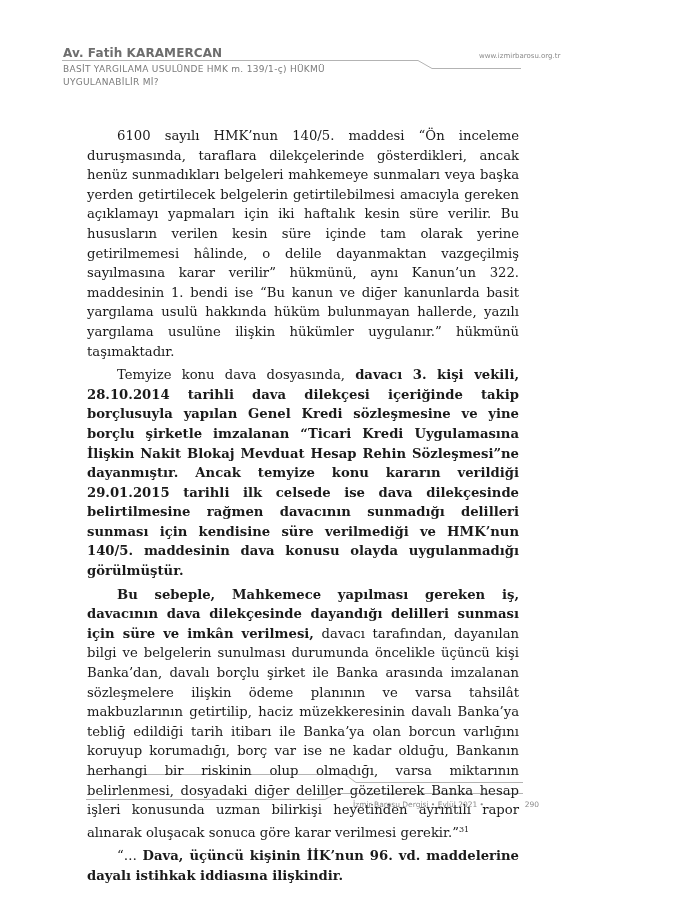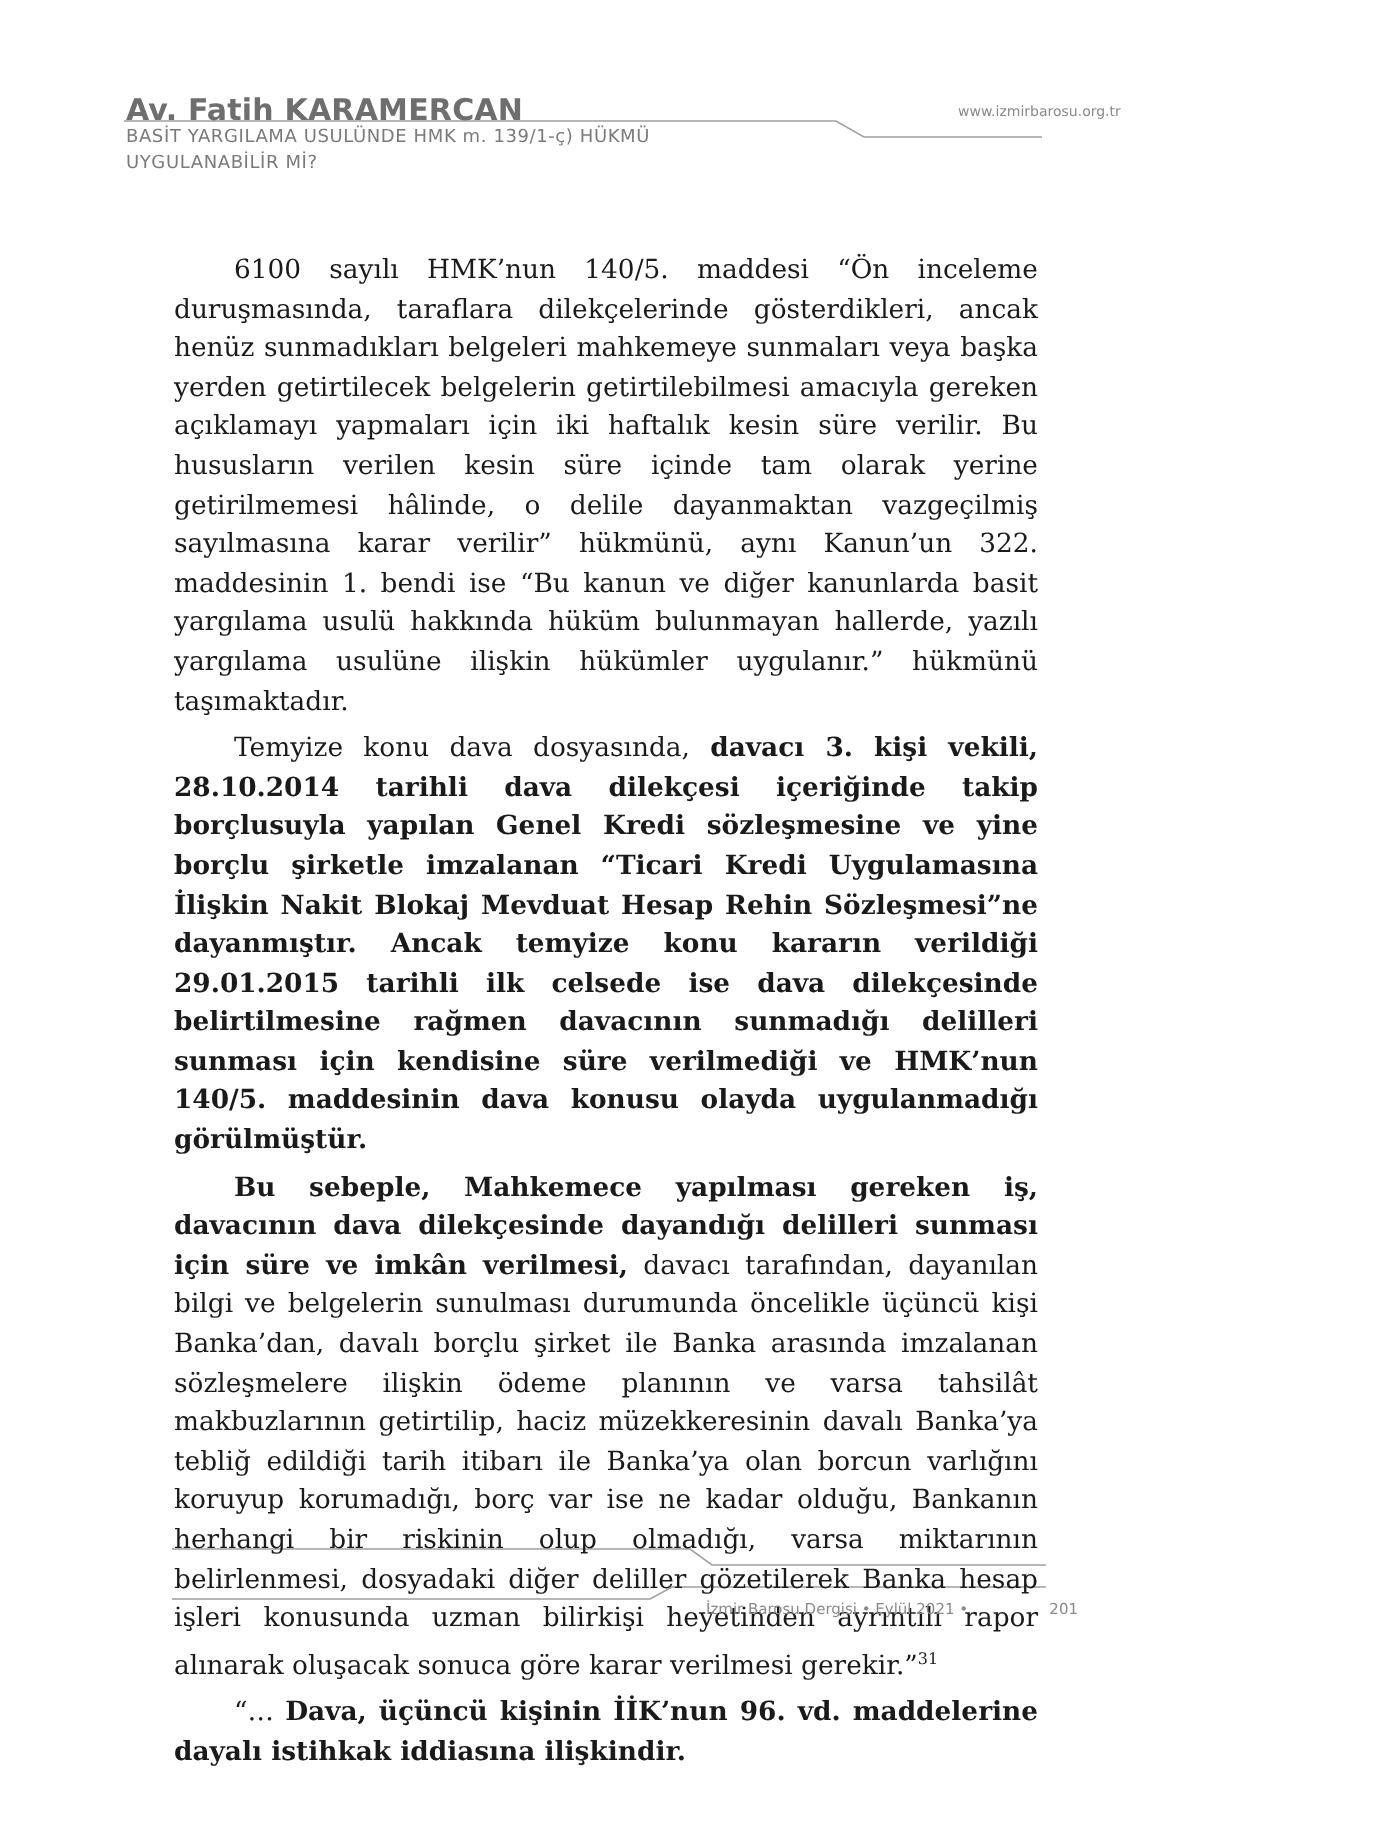--- a/index.html
+++ b/index.html
@@ -1,18 +1,18 @@
 <!DOCTYPE html>
 <html><head>
 <meta charset="utf-8">
 <style>
   html, body { margin: 0; padding: 0; background: #ffffff; }
   body { width: 700px; height: 917px; position: relative; overflow: hidden; }
   .page { position: absolute; left: 0; top: 0; width: 700px; height: 917px; background: #fff; }
-  .hdr-author { position: absolute; left: 63px; top: 46px; font-family: "DejaVu Sans", sans-serif; font-size: 15px; font-weight: bold; color: #6e6e6e; letter-spacing: 0.1px; }
+  .hdr-author { position: absolute; left: 63px; top: 46px; font-family: "DejaVu Sans", sans-serif; font-size: 12px; font-weight: bold; color: #6e6e6e; letter-spacing: 0.1px; }
   .hdr-title { position: absolute; left: 63px; top: 63px; width: 340px; font-family: "DejaVu Sans", sans-serif; font-size: 9px; line-height: 13px; color: #7a7a7a; letter-spacing: 0.3px; }
   .hdr-url { position: absolute; left: 433px; top: 52px; font-family: "DejaVu Sans", sans-serif; font-size: 7px; color: #8a8a8a; margin-left: 46px; }
   svg.lines { position: absolute; left: 0; top: 0; }
   .body { position: absolute; left: 87px; top: 126px; width: 432px; font-family: "DejaVu Serif", serif; font-size: 13.2px; line-height: 19.6px; color: #1a1a1a; text-align: justify; }
   .body p { margin: 0; text-indent: 30px; hyphens: manual; }
   .body p + p { margin-top: 4px; }
   .body b { font-weight: bold; }
   .fn { position: absolute; left: 87px; top: 780px; width: 440px; font-family: "DejaVu Serif", serif; font-size: 8.5px; color: #1a1a1a; white-space: nowrap; }
   .fn sup { font-size: 6.5px; vertical-align: 4px; margin-right: 2px; }
   .footer { position: absolute; left: 338px; top: 800px; width: 186px; font-family: "DejaVu Sans", sans-serif; font-size: 7.5px; color: #8a8a8a; white-space: nowrap; padding-left: 15px; }
@@ -45,16 +45,16 @@
       <b>Bu sebeple, Mahkemece yapılması gereken iş, davacının dava dilekçesinde dayandığı delilleri sunması için süre ve imkân veril­mesi,</b><span> davacı tarafından, dayanılan bilgi ve belgelerin sunulması duru­munda öncelikle üçüncü kişi Banka’dan, davalı borçlu şirket ile Banka arasında imzalanan sözleşmelere ilişkin ödeme planının ve varsa tahsilât makbuzlarının getirtilip, haciz müzekkeresinin davalı Banka’ya tebliğ edildiği tarih itibarı ile Banka’ya olan borcun varlığını koruyup koruma­dığı, borç var ise ne kadar olduğu, Bankanın herhangi bir riskinin olup olmadığı, varsa miktarının belirlenmesi, dosyadaki diğer deliller gözeti­lerek Banka hesap işleri konusunda uzman bilirkişi heyetinden ayrıntılı rapor alınarak oluşacak sonuca göre karar verilmesi gerekir.”</span><span class="sup">31</span>
     </p>
     <p>
       <span>“… </span><b>Dava, üçüncü kişinin İİK’nun 96. vd. maddelerine dayalı istihkak iddiasına ilişkindir.</b>
     </p>
   </div>
 
 
   <div class="footer">
     <span>İzmir Barosu Dergisi • Eylül 2021 •</span>
-    <span class="pg">201</span>
+    <span class="pg">290</span>
   </div>
 
 </div>
 
 </body></html>

